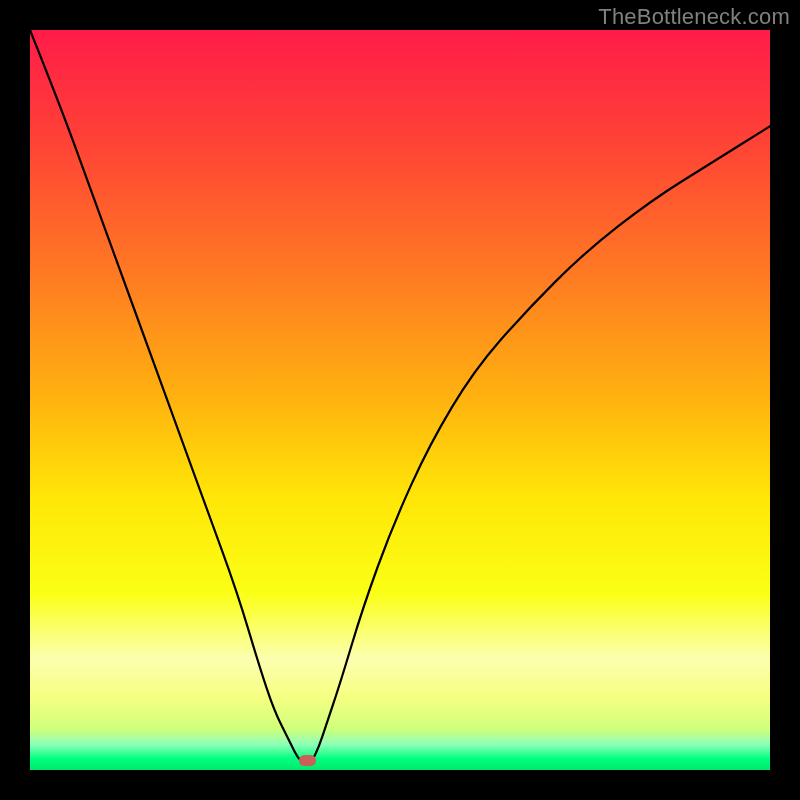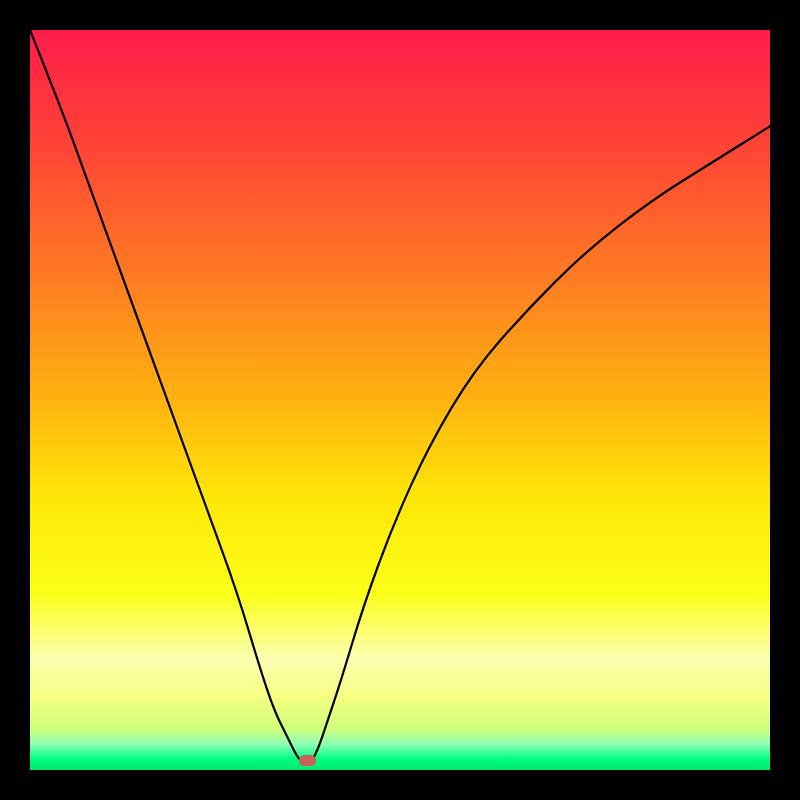--- a/index.html
+++ b/index.html
@@ -55,20 +55,21 @@
   .marker {
     position: absolute;
     border-radius: 6px;
     background: #c9605a;
   }
 </style>
 </head>
 <body>
 
 <div class="frame">
+  <div class="watermark">TheBottleneck.com</div>
 
   <div class="plot-area">
     <svg class="grad" viewBox="0 0 100 100" preserveAspectRatio="none">
       <defs>
         <linearGradient id="bg-grad" x1="0" y1="0" x2="0" y2="1">
             <stop offset="0%" stop-color="#ff1c49"></stop>
             <stop offset="15%" stop-color="#ff4236"></stop>
             <stop offset="33%" stop-color="#ff7a23"></stop>
             <stop offset="50%" stop-color="#ffb30f"></stop>
             <stop offset="63%" stop-color="#ffe607"></stop>

